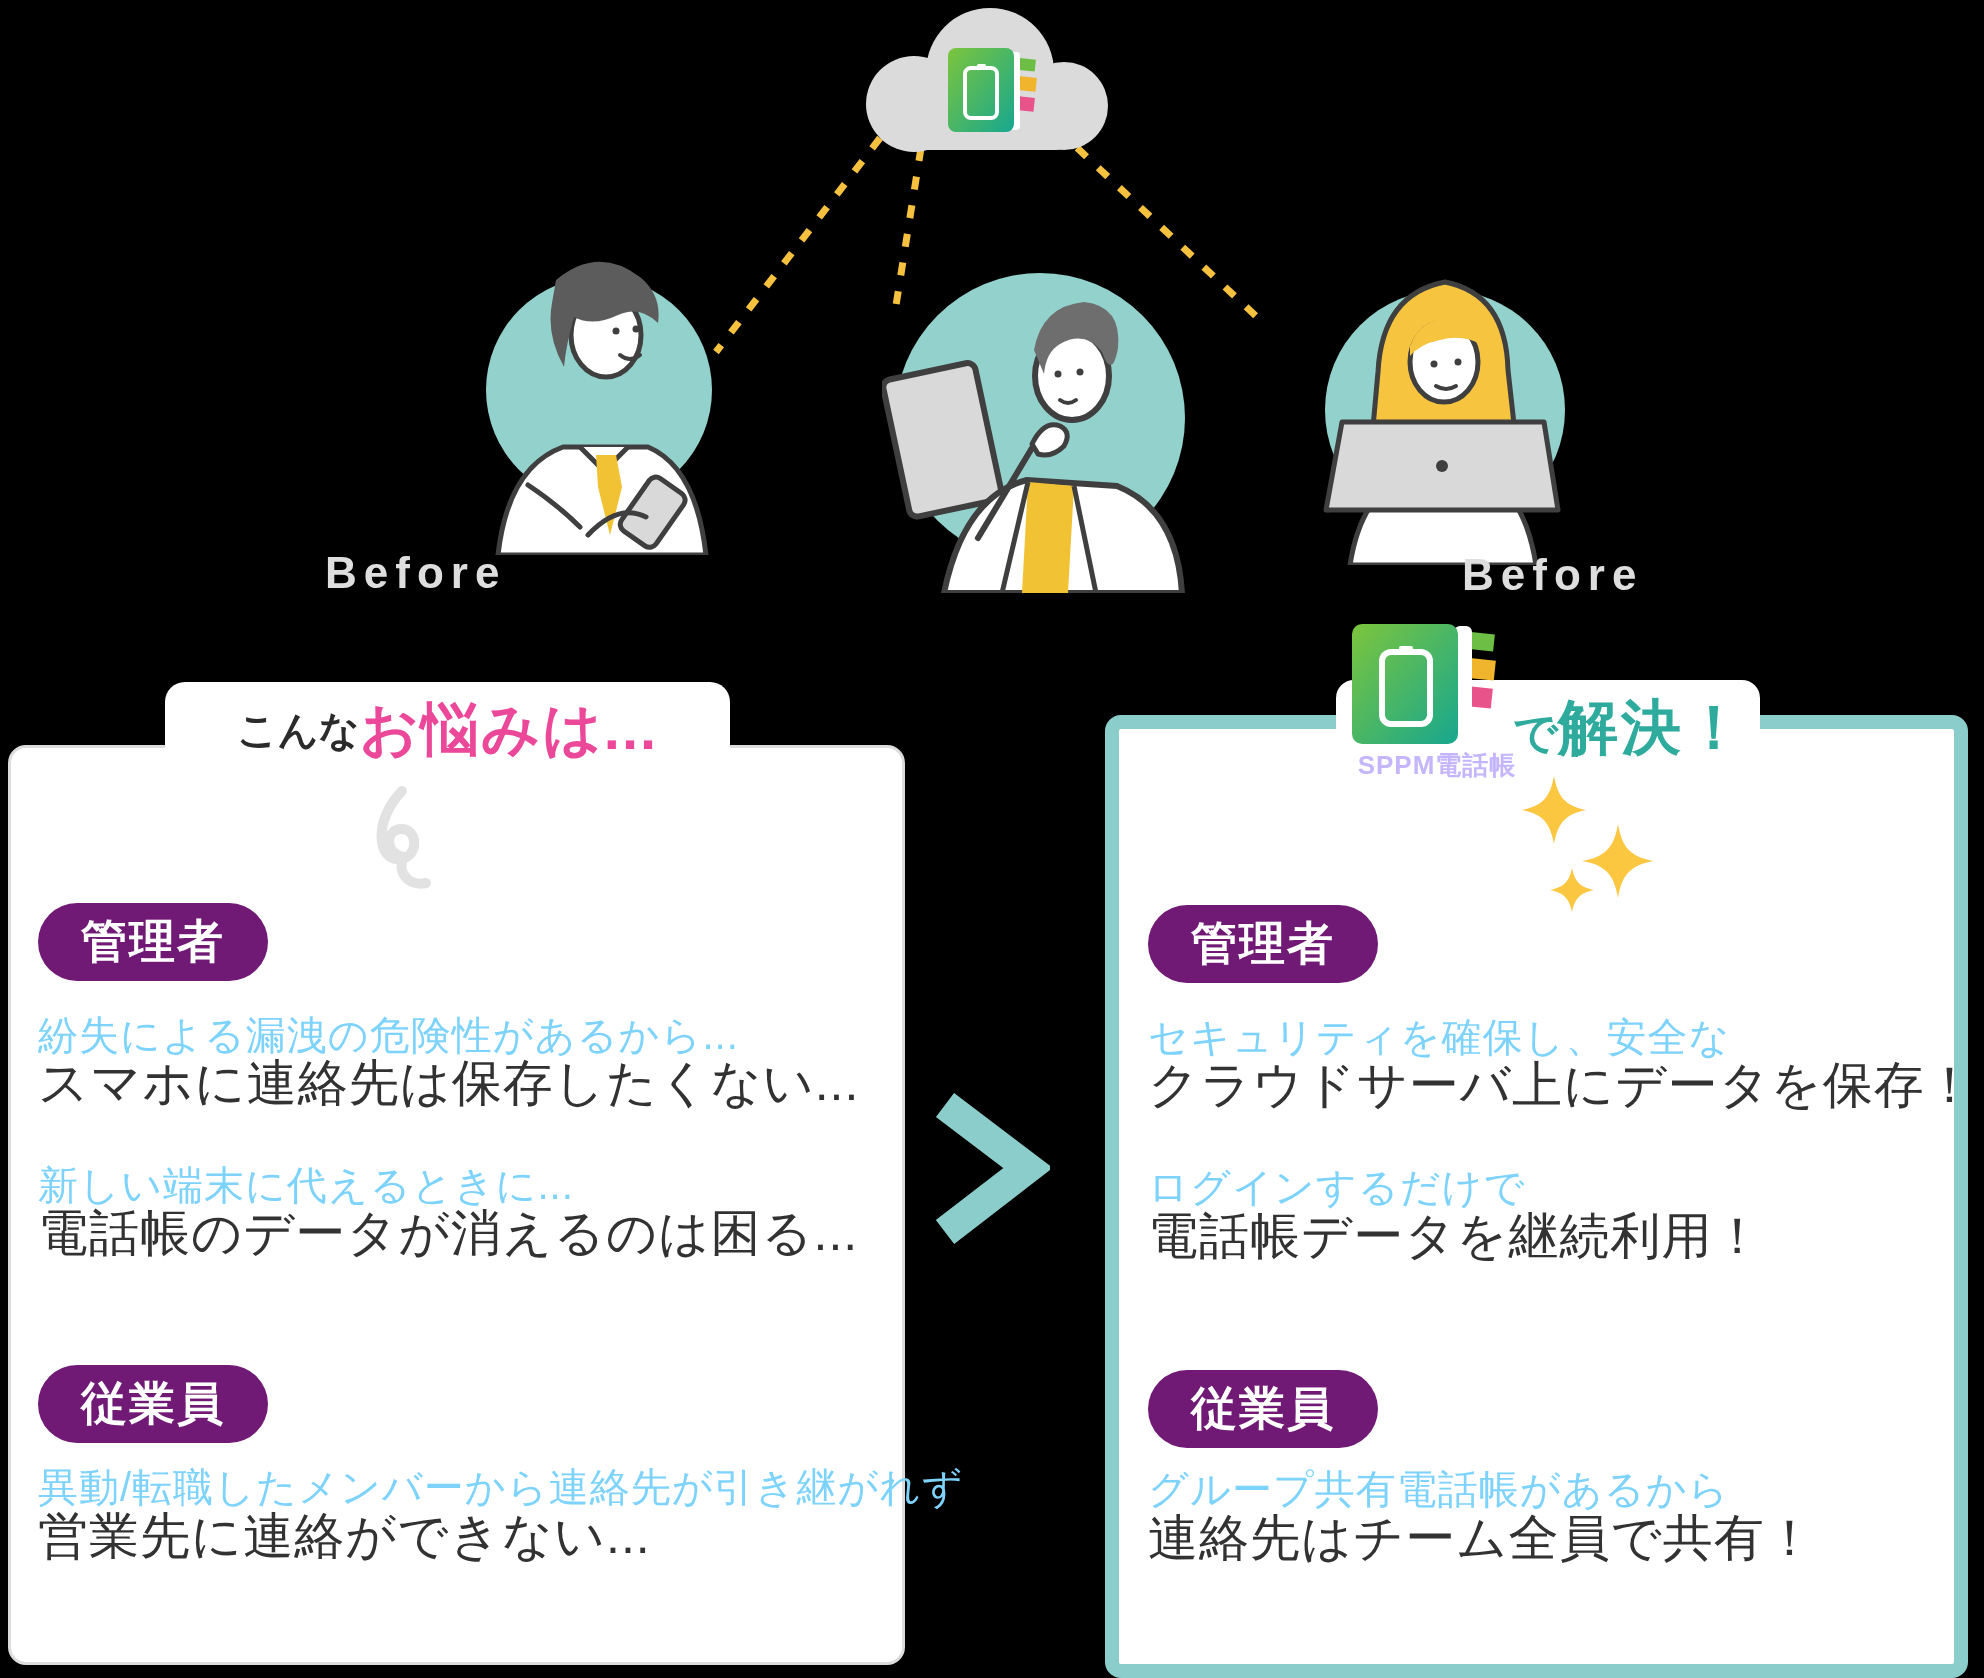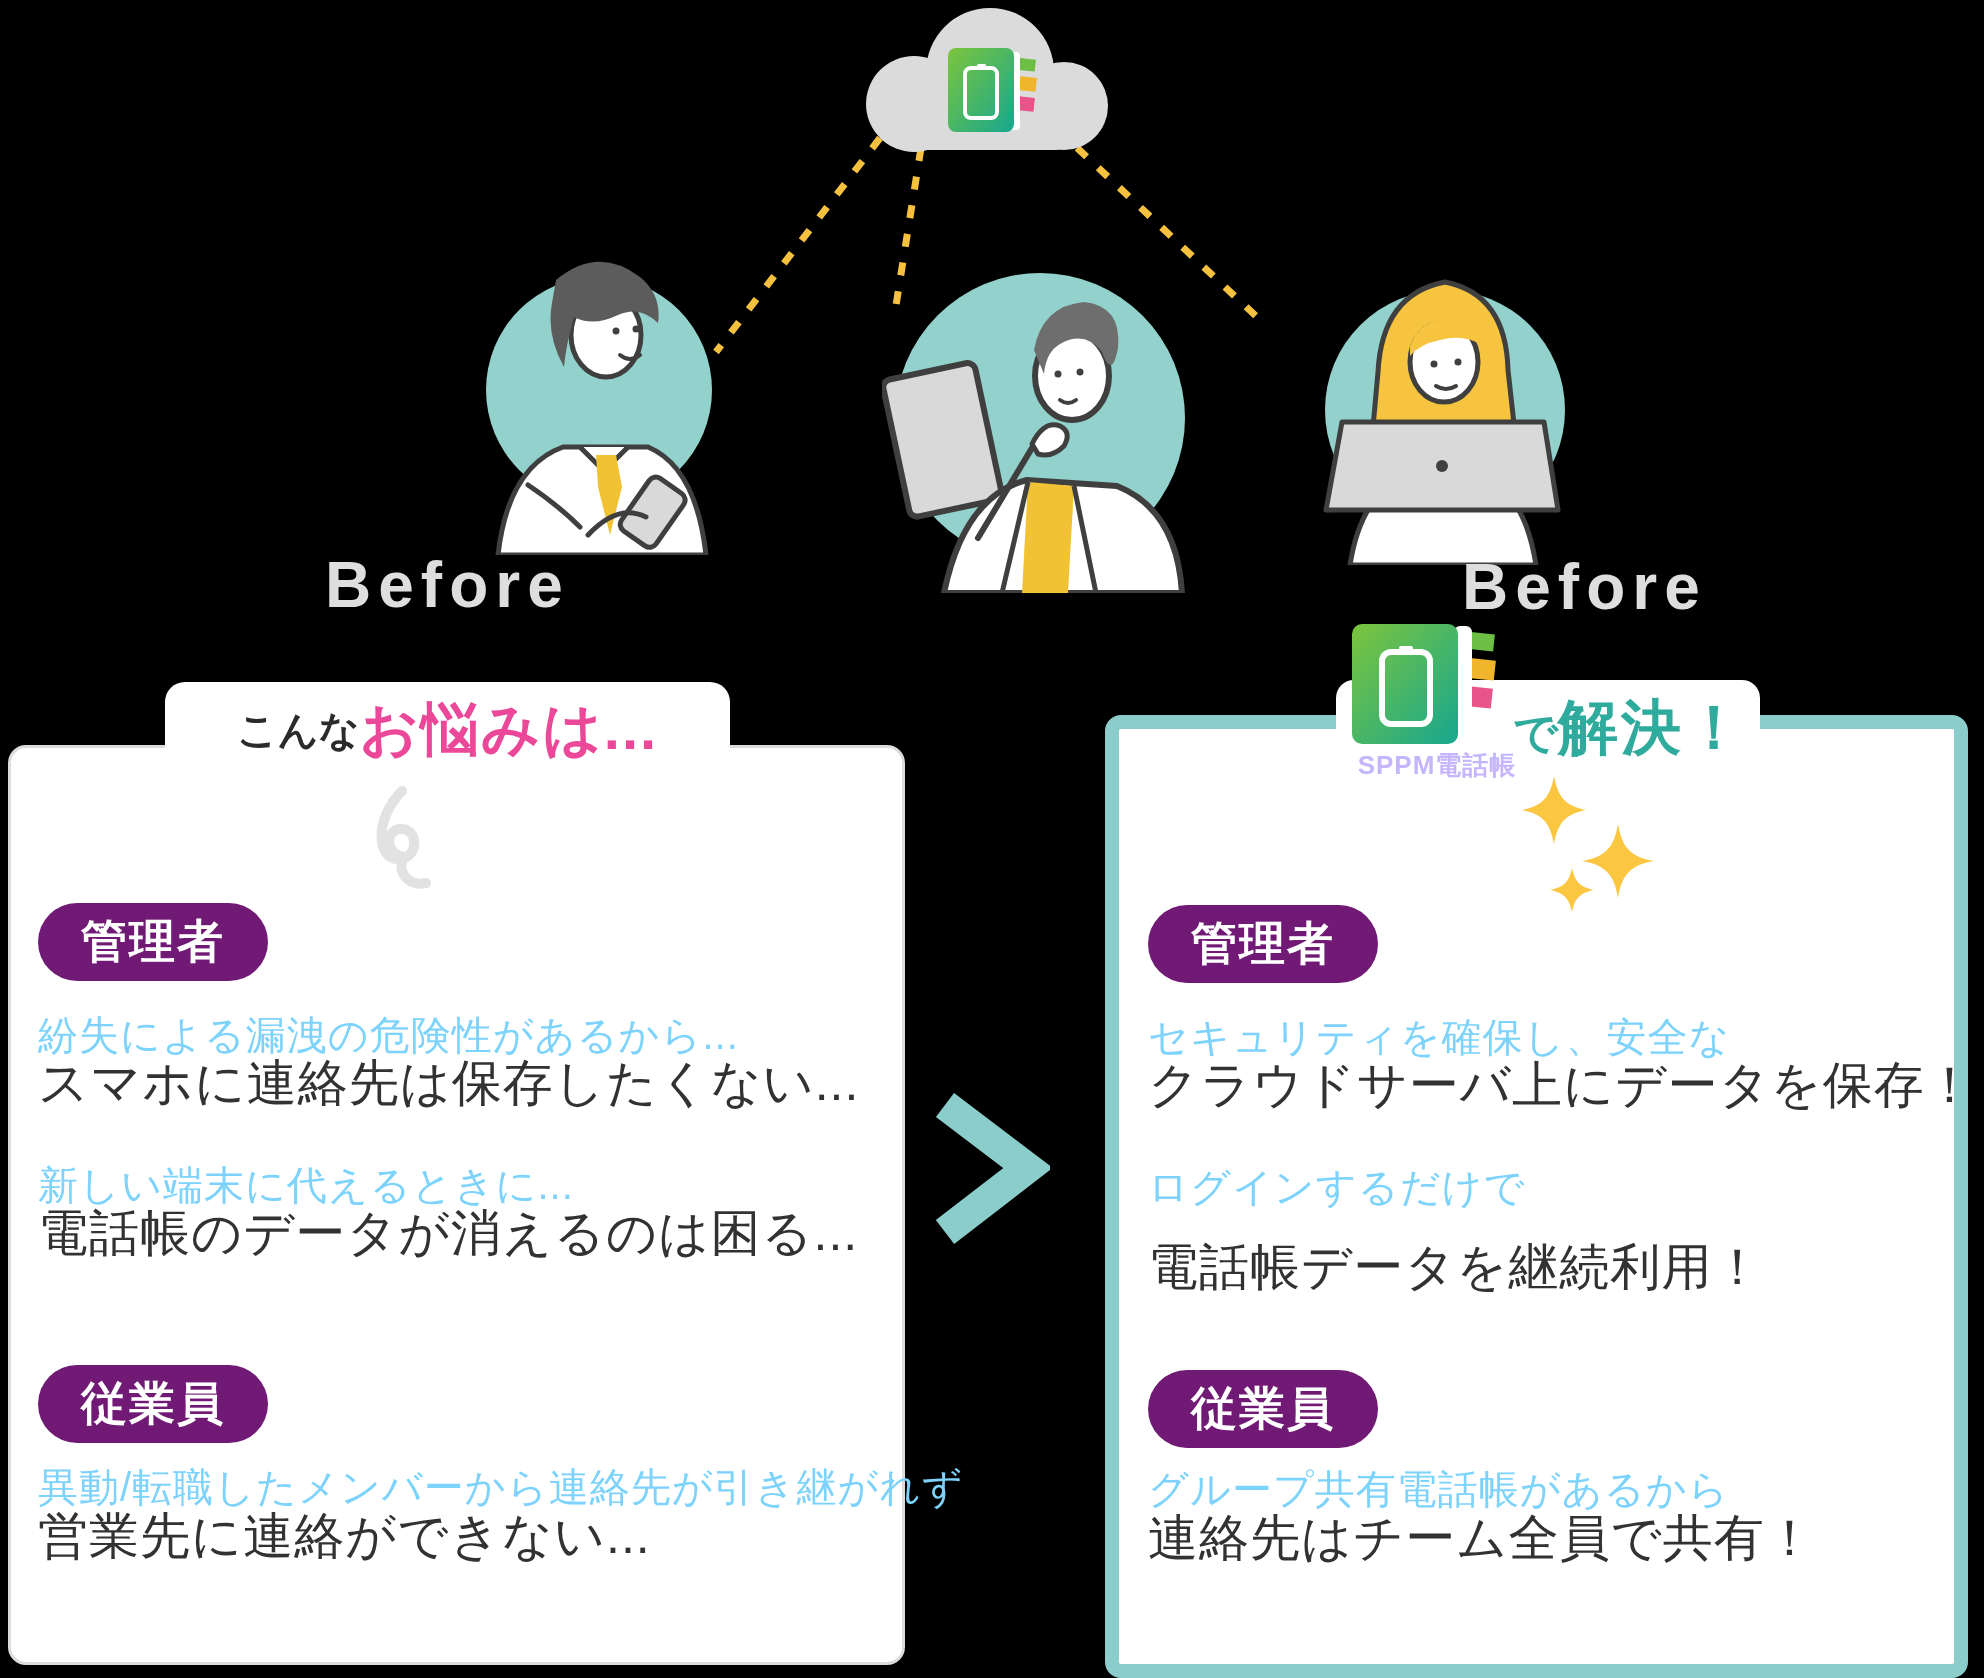--- a/index.html
+++ b/index.html
@@ -14,21 +14,21 @@
 
   
   .cloud-wrap{left:852px;top:0px;width:272px;height:158px;}
   .lines-layer{left:0;top:0;width:1984px;height:1678px;pointer-events:none;}
   .person{pointer-events:none;}
   .person-left{left:468px;top:235px;width:262px;height:320px;}
   .person-center{left:882px;top:248px;width:318px;height:345px;}
   .person-right{left:1312px;top:260px;width:275px;height:305px;}
 
   .phase-label{
-    color:#dedede;font-size:64px;font-weight:bold;letter-spacing:7px;
+    color:#dedede;font-size:44px;font-weight:bold;letter-spacing:7px;
   }
   .label-before{left:325px;top:548px;}
   .label-after{left:1462px;top:550px;}
 
   
   .card-left{
     left:8px;top:745px;width:897px;height:920px;
     background:#ffffff;border:3px solid #dcdcdc;border-radius:18px;
     box-sizing:border-box;z-index:1;
   }
@@ -87,21 +87,21 @@
   .app-icon-big{left:1350px;top:624px;width:170px;height:124px;z-index:5;}
   .app-icon-label{
     left:1352px;top:748px;width:170px;text-align:center;z-index:5;
     font-size:26px;font-weight:bold;color:#c4b5fd;letter-spacing:1px;white-space:nowrap;
   }
   .sparkles{left:1512px;top:768px;width:165px;height:155px;z-index:3;}
 
   .rc-sub1{left:1148px;top:1010px;}
   .rc-main1{left:1148px;top:1052px;}
   .rc-sub2{left:1148px;top:1160px;}
-  .rc-main2{left:1148px;top:1234px;}
+  .rc-main2{left:1148px;top:1203px;}
   .rc-sub3{left:1148px;top:1462px;}
   .rc-main3{left:1148px;top:1505px;}
 </style>
 </head>
 <body>
 
 <div class="page">
 
   <svg class="abs lines-layer">
     <line x1="880" y1="138" x2="716" y2="352" stroke="#f6c13e" stroke-width="7" stroke-dasharray="13 16"></line>

